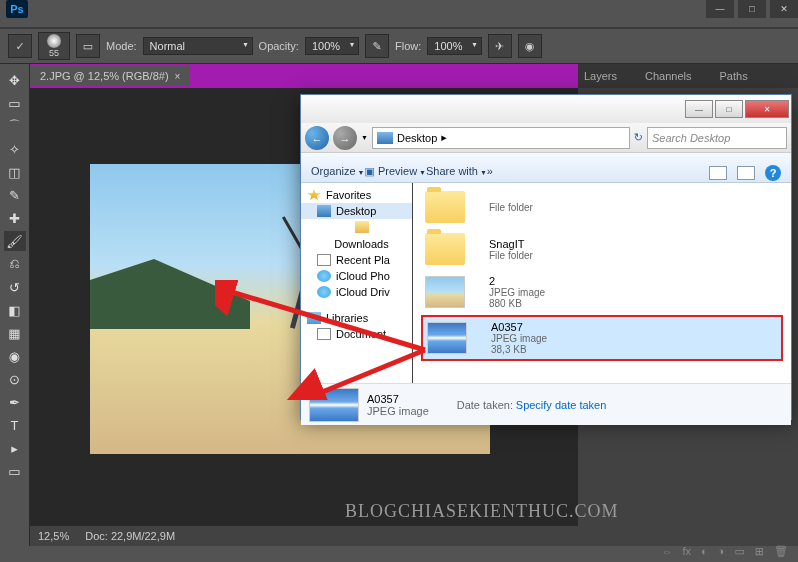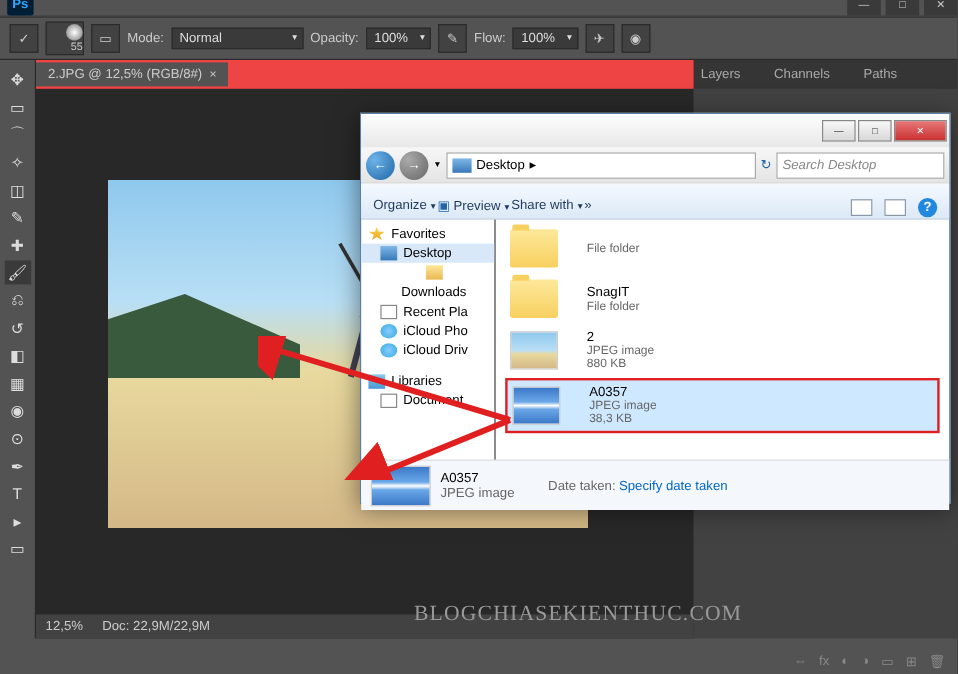--- a/index.html
+++ b/index.html
@@ -1,34 +1,34 @@
 <!DOCTYPE html>
 <html><head>
 <meta charset="utf-8">
 <style>
 *{margin:0;padding:0;box-sizing:border-box;font-family:Tahoma,Arial,sans-serif;font-size:11px;}
 body{background:#535353;width:798px;height:562px;overflow:hidden;position:relative;}
-.ps-titlebar{height:14px;background:#535353;display:flex;align-items:flex-end;border-bottom:1px solid #3a3a3a;}
+.ps-titlebar{height:28px;background:#535353;display:flex;align-items:flex-start;border-bottom:1px solid #3a3a3a;}
 .ps-logo{width:22px;height:18px;background:#001e36;color:#31a8ff;font-weight:bold;font-size:11px;display:flex;align-items:center;justify-content:center;margin:0 6px;border-radius:2px;}
 .ps-winbtns{margin-left:auto;display:flex;}
 .ps-winbtn{width:28px;height:18px;background:#3a3a3a;margin-left:4px;color:#ccc;display:flex;align-items:center;justify-content:center;font-size:9px;}
 .ps-menubar{height:20px;background:#535353;display:flex;align-items:center;padding-left:28px;color:#ddd;}
 .ps-menu-item{padding:0 8px;cursor:default;}
 .ps-options{height:36px;background:#535353;border-top:1px solid #3a3a3a;border-bottom:1px solid #2a2a2a;display:flex;align-items:center;padding:0 8px;color:#ccc;gap:6px;}
-.brush-sz{width:32px;height:28px;background:#424242;display:flex;flex-direction:column;align-items:flex-end;justify-content:center;border:1px solid #2a2a2a;}
+.brush-sz{width:32px;height:28px;background:#424242;display:flex;flex-direction:column;align-items:center;justify-content:center;border:1px solid #2a2a2a;}
 .brush-dot{width:14px;height:14px;border-radius:50%;background:radial-gradient(circle,#fff 0%,#aaa 60%,transparent 100%);}
 .opt-sel{background:#3a3a3a;border:1px solid #2a2a2a;padding:2px 18px 2px 6px;position:relative;color:#ddd;}
 .opt-sel::after{content:"▾";position:absolute;right:4px;top:2px;font-size:8px;}
 .opt-ico{width:24px;height:24px;background:#424242;display:flex;align-items:center;justify-content:center;border:1px solid #2a2a2a;}
 .ps-body{display:flex;height:calc(100% - 80px);}
 .ps-tools{width:30px;background:#535353;border-right:1px solid #2a2a2a;display:flex;flex-direction:column;align-items:center;padding-top:6px;gap:3px;}
 .tool{width:22px;height:20px;display:flex;align-items:center;justify-content:center;color:#ddd;font-size:13px;cursor:pointer;}
 .tool.sel{background:#3a3a3a;}
 .canvas-wrap{flex:1;background:#282828;position:relative;}
-.doc-tab{height:24px;background:#ef4444;display:flex;align-items:center;}
+.doc-tab{height:24px;background:#a21caf;display:flex;align-items:center;}
 .tab{background:#535353;padding:4px 10px;color:#ccc;display:flex;align-items:center;gap:6px;}
 .tab-x{font-size:10px;}
 .canvas-img{position:absolute;left:60px;top:100px;width:400px;height:290px;background:linear-gradient(to bottom,#8fc8ed 0%,#b8dff5 35%,#e8d99e 55%,#d4b887 100%);overflow:hidden;}
 .mountain{position:absolute;left:0;top:95px;width:160px;height:70px;background:#3a5a3e;clip-path:polygon(0 100%,0 30%,40% 0%,100% 60%,100% 100%);}
 .person{position:absolute;left:195px;top:55px;width:50px;height:120px;}
 .parm{position:absolute;width:3px;height:45px;background:#333;top:-5px;}
 .parm.l{left:8px;transform:rotate(-30deg);}
 .parm.r{right:8px;transform:rotate(35deg);}
 .ptorso{position:absolute;top:30px;left:18px;width:14px;height:30px;background:#a67;}
 .pleg{position:absolute;width:5px;height:55px;background:#445;top:55px;}

